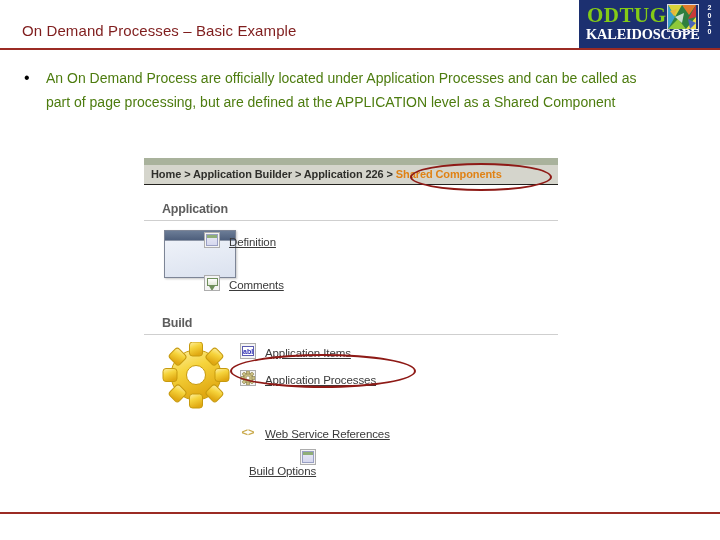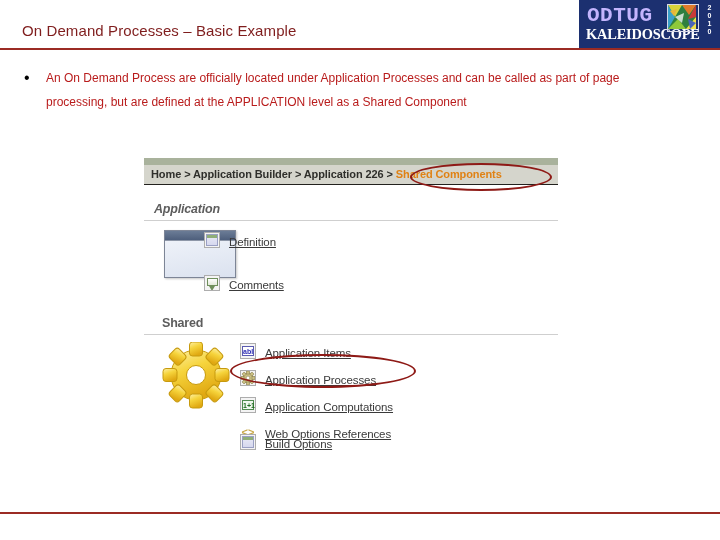--- a/index.html
+++ b/index.html
@@ -53,25 +53,25 @@
     top: 0;
     width: 141px;
     height: 48px;
     background: #1c3070;
     overflow: hidden;
   }
   #logo-odtug {
     position: absolute;
     left: 8px;
     top: 5px;
-    font-family: Liberation Mono, monospace;
+    font-family: Liberation Serif, serif;
     font-weight: bold;
     font-size: 21px;
     letter-spacing: 0.5px;
-    color: #c4b5fd;
+    color: #84cc16;
     line-height: 21px;
   }
   #logo-kaleidoscope {
     position: absolute;
     left: 7px;
     top: 27px;
     font-family: "Liberation Serif", serif;
     font-weight: bold;
     font-size: 15px;
     letter-spacing: -0.2px;
@@ -121,23 +121,23 @@
     flex: 0 0 28px;
     font-size: 16px;
     line-height: 24px;
     color: #000000;
     text-align: left;
     padding-left: 6px;
     box-sizing: border-box;
   }
   #bullet-text {
     flex: 1 1 auto;
-    font-size: 12px;
+    font-size: 14px;
     line-height: 24px;
-    color: #b91c1c;
+    color: #4d7c0f;
   }
 
   
   #apex-shot {
     position: absolute;
     left: 140px;
     top: 158px;
     width: 418px;
     height: 312px;
   }
@@ -195,21 +195,21 @@
     letter-spacing: -0.2px;
   }
   .apex-section-rule {
     position: absolute;
     height: 1px;
     background: #cfcfcf;
     width: 414px;
     left: 4px;
   }
 
-  #sec-application-head { left: 14px; top: 44px; font-style: italic; }
+  #sec-application-head { left: 22px; top: 44px; }
   #sec-application-rule { top: 62px; }
   #sec-logic-head { left: 22px; top: 158px; }
   #sec-logic-rule { top: 176px; }
 
   
   #window-graphic {
     position: absolute;
     left: 24px;
     top: 72px;
     width: 72px;
@@ -393,21 +393,21 @@
     <span class="apex-link-label">Definition</span>
   </div>
 
   <div class="apex-link-row" style="left:64px; top:99px;margin-top:16px;">
     <span class="apex-link-icon">
         <span class="ic-comment"></span>
       </span>
     <span class="apex-link-label">Comments</span>
   </div>
 
-  <div id="sec-logic-head" class="apex-section-head">Shared</div>
+  <div id="sec-logic-head" class="apex-section-head">Build</div>
   <div id="sec-logic-rule" class="apex-section-rule"></div>
 
   <div id="gear-graphic">
     <svg width="76" height="68" viewBox="0 0 76 68" xmlns="http://www.w3.org/2000/svg">
       <defs>
         <linearGradient id="gearGrad" x1="0" y1="0" x2="0.4" y2="1">
           <stop offset="0%" stop-color="#fdf0a8"></stop>
           <stop offset="45%" stop-color="#f6d43c"></stop>
           <stop offset="100%" stop-color="#e0a812"></stop>
         </linearGradient>
@@ -451,35 +451,29 @@
           <rect x="4" y="-1.5" width="3" height="3" transform="rotate(45)"></rect>
         </g>
         <circle cx="7" cy="7" r="1.9" fill="#ffffff" stroke="#8a8150" stroke-width="0.6"></circle>
       </svg>
     </span>
     <span class="apex-link-label">Application Processes</span>
   </div>
 
   <div id="ap-ellipse"></div>
 
-  <div class="apex-link-row" style="left:100px; top:237px;">
-    <span class="apex-link-icon">
-      <span class="ic-plus">1+1</span>
-    </span>
-    <span class="apex-link-label">Application Computations</span>
-  </div>
 
   <div class="apex-link-row" style="left:100px; top:264px;">
     <span class="apex-link-icon" style="border-color:transparent;background:transparent;">
       <span class="ic-ws">&lt;&gt;</span>
     </span>
-    <span class="apex-link-label">Web Options References</span>
-  </div>
-
-  <div class="apex-link-row" style="left:100px; top:274px;">
+    <span class="apex-link-label">Web Service References</span>
+  </div>
+
+  <div class="apex-link-row" style="left:100px; top:291px;flex-direction:column;">
     <span class="apex-link-icon">
         <span class="ic-window-inner"></span>
       </span>
     <span class="apex-link-label">Build Options</span>
   </div>
 
 </div>
 
 <div id="footer-rule"></div>
 

